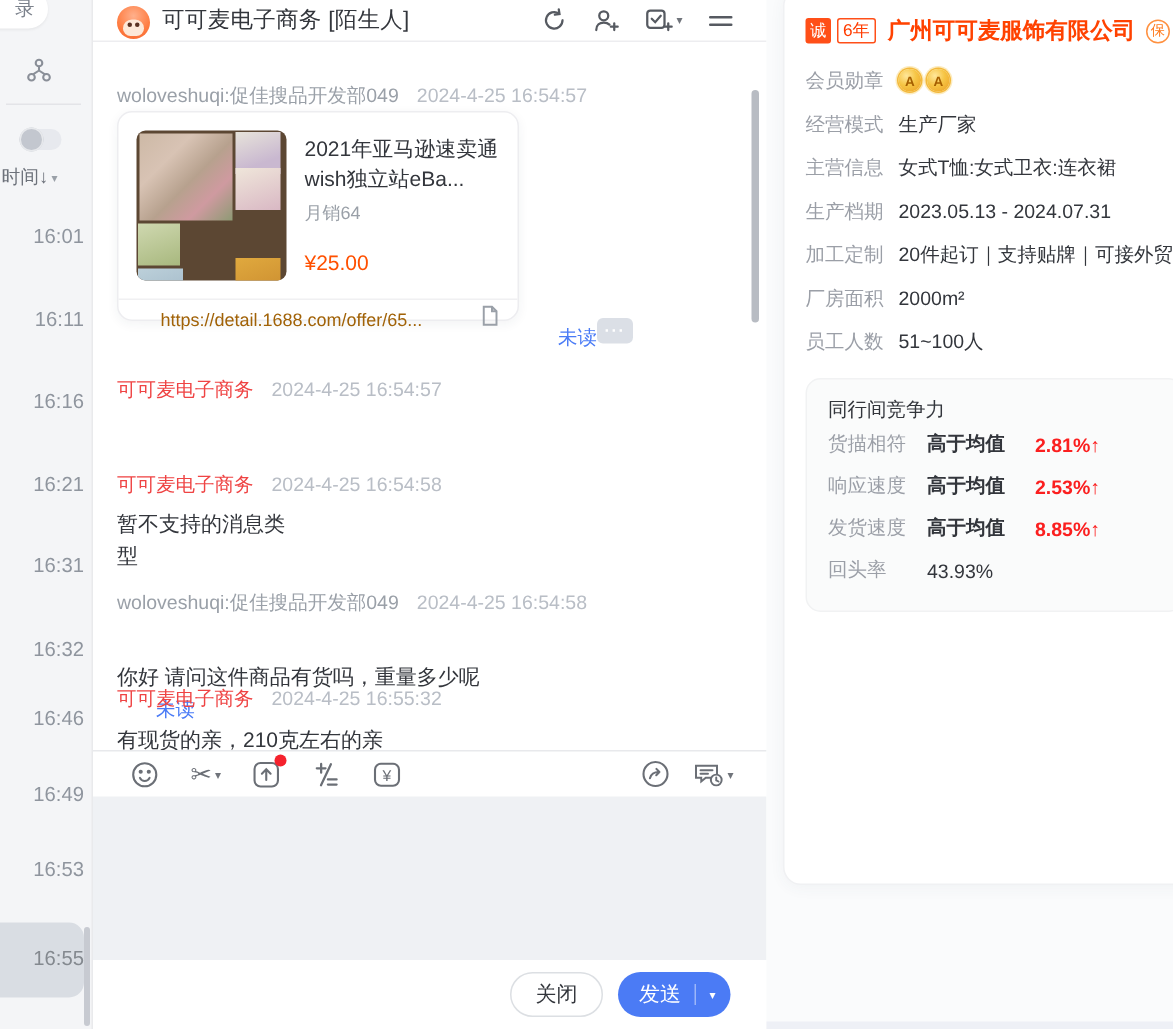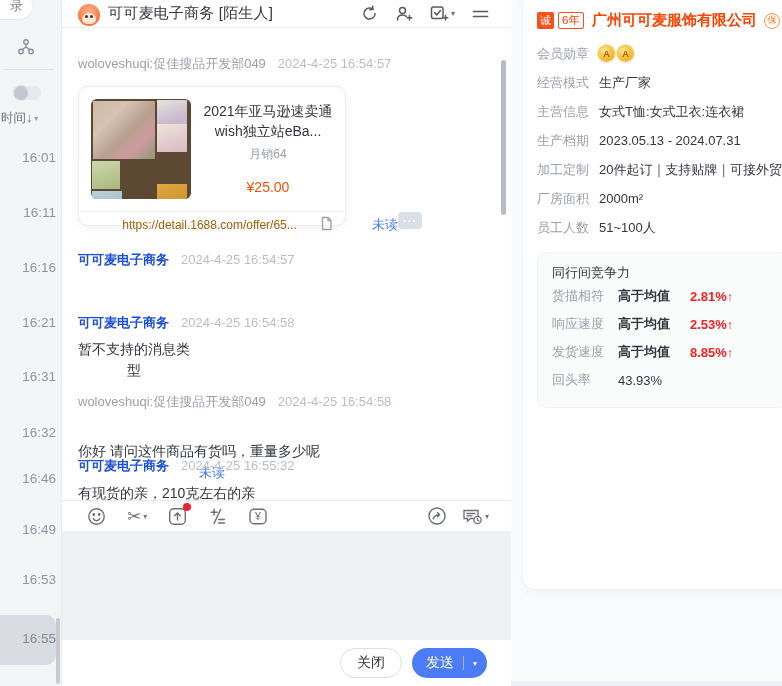--- a/index.html
+++ b/index.html
@@ -41,33 +41,33 @@
   .avatar::after { content:""; position:absolute; left:4px; top:9px; width:14px; height:11px;
                    background:#fde8d8; border-radius:7px 7px 6px 6px; }
   .avatar::before { content:""; position:absolute; left:7px; top:11px; width:3px; height:3px;
                     background:#5a3122; border-radius:50%; box-shadow:5px 0 0 #5a3122; z-index:2; }
   .chat-title { margin-left:8px; font-size:15px; color:#33363c; letter-spacing:.2px; }
   .hdr-icons { margin-left:auto; display:flex; align-items:center; gap:17px; padding-right:22px; }
   .hicon { display:flex; align-items:center; cursor:pointer; color:#565a61; }
   .hicon svg { display:block; }
   .caret { font-size:8px; color:#70747b; margin-left:2px; }
 
-  .messages { position:absolute; left:0; top:28px; width:100%; height:472px; background:#fff;text-align:center; }
+  .messages { position:absolute; left:0; top:28px; width:100%; height:472px; background:#fff; }
   .sender-row { position:absolute; left:16px; display:flex; gap:12px; align-items:baseline;
                 font-size:13px; white-space:nowrap; }
   .sender-gray { color:#9aa0a8; }
-  .sender-blue { color:#1d4ed8;font-weight:bold; }
+  .sender-blue { color:#ef4444; }
   .msg-time { color:#b9bec6; font-size:13px; }
   .msg-body { position:absolute; left:16px; font-size:14px; color:#33363c; line-height:21px;
               white-space:pre-line; }
   .unread { color:#4a7bf6; font-size:13px; }
 
   .pcard { position:absolute; left:16px; top:46px; width:268px; height:140px;
            background:#fff; border:1px solid #ededf0; border-radius:10px;
-           box-shadow:0 2px 8px rgba(40,50,70,.06); cursor:pointer;margin-top:12px; }
+           box-shadow:0 2px 8px rgba(40,50,70,.06); cursor:pointer; }
   .pcard-top { display:flex; padding:12px; gap:12px; }
   .pimg { position:relative; width:100px; height:100px; border-radius:6px; overflow:hidden;
           background:#5c4733; flex:0 0 auto; display:flex; flex-wrap:wrap; align-content:flex-start; }
   .pimg .big { width:62px; height:58px; margin:2px 1px 1px 2px;
                background:linear-gradient(135deg,#cdb9a6 0%,#d8c3b4 30%,#b7a18e 55%,#cf9aa0 75%,#8e9a74 100%); }
   .pimg .sm { width:30px; height:28px; margin:1px; }
   .pimg .c1{background:linear-gradient(160deg,#e7e3da,#c9b8d0 70%);} 
   .pimg .c2{background:linear-gradient(160deg,#cfd8b0,#a8b87e);} 
   .pimg .c3{background:linear-gradient(160deg,#efe6da,#d9b8c4);} 
   .pimg .c4{background:linear-gradient(160deg,#bcd0da,#9db4c4);} 

